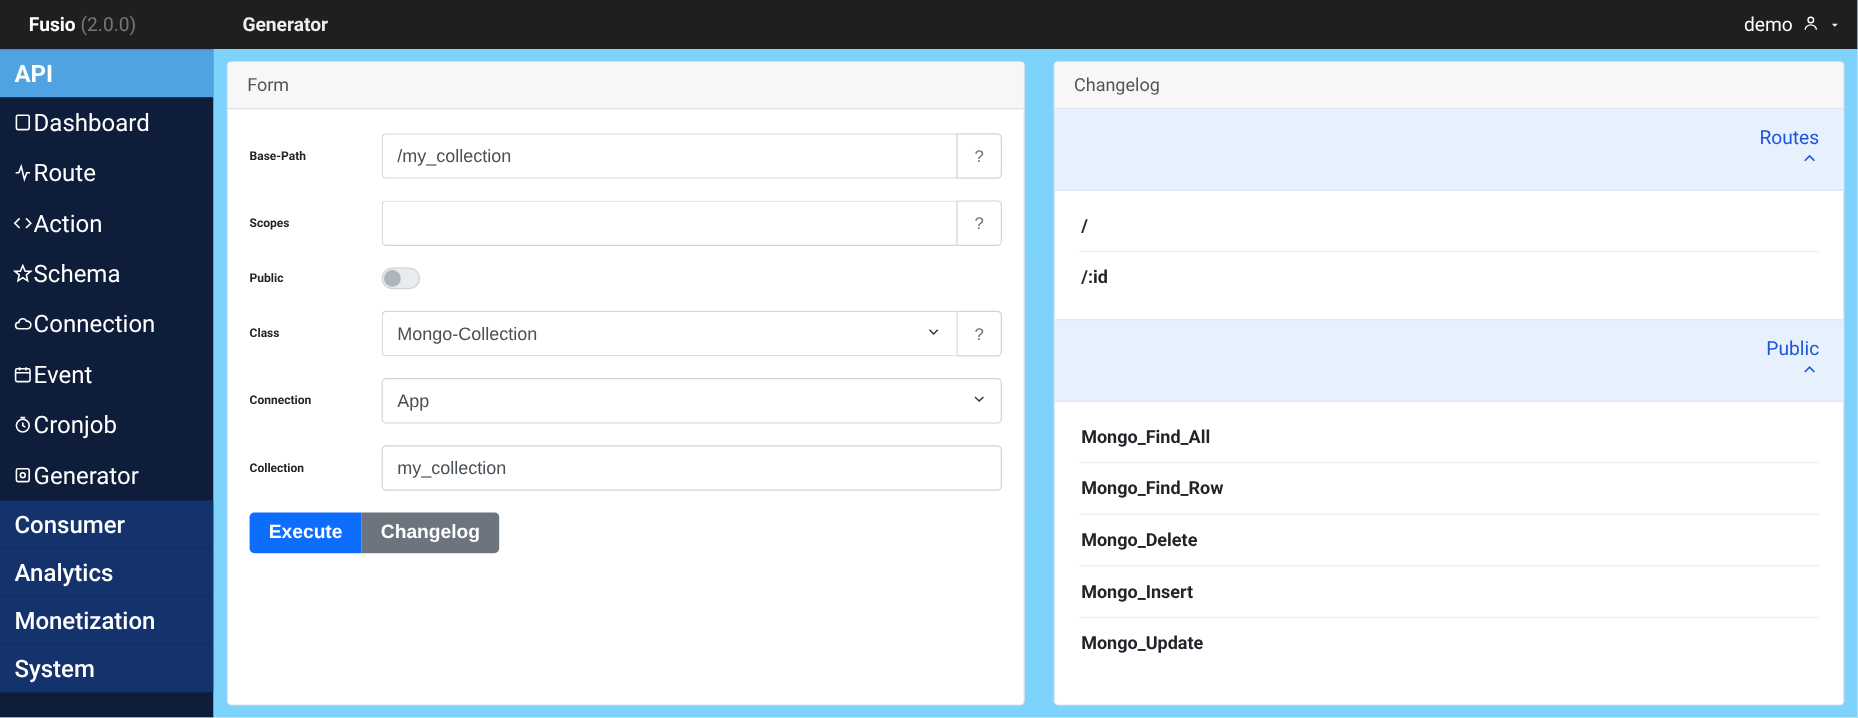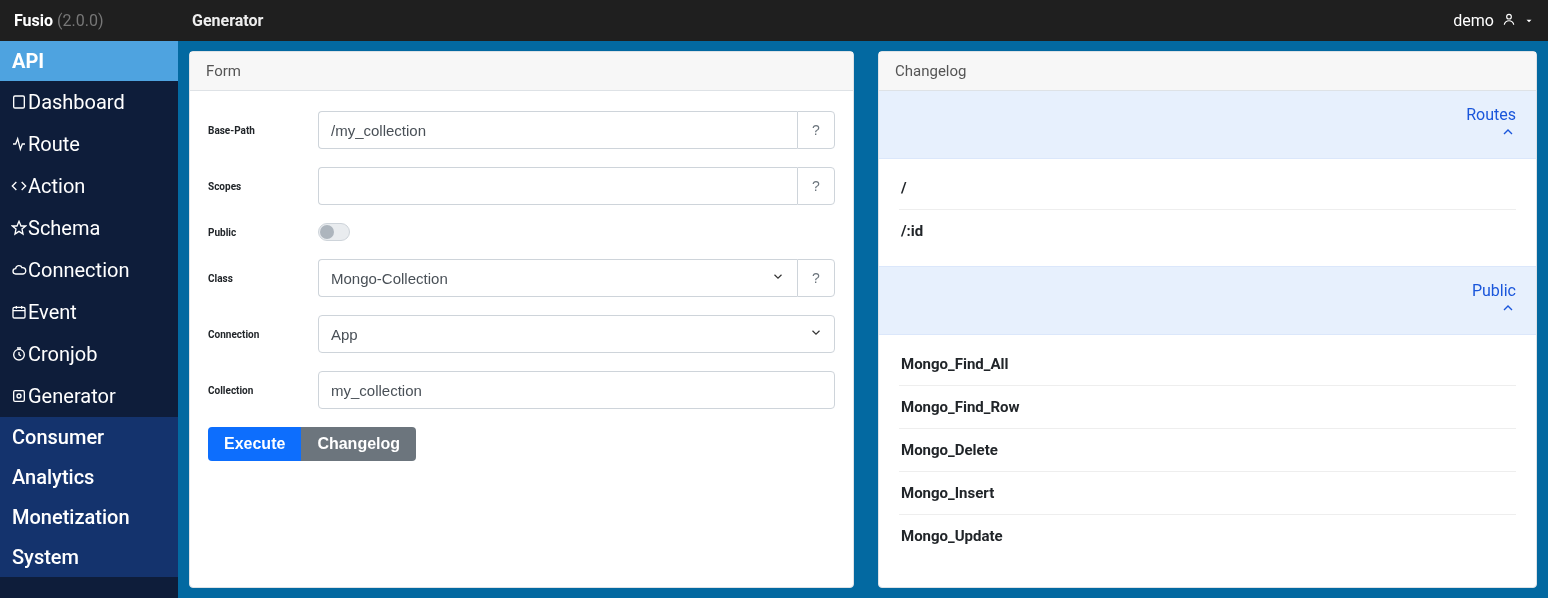--- a/index.html
+++ b/index.html
@@ -13,21 +13,21 @@
     height: 598px;
   }
   .topbar {
     height: 41px;
     background: #1f1f1f;
     color: #fff;
     display: flex;
     align-items: center;
     padding: 0 14px;
   }
-  .topbar-left { width: 178px; display:flex; align-items:center; }
+  .topbar-left { width: 178px; display:flex; align-items:center;margin-left:10px; }
   .brand { font-weight: 700; }
   .brand-version { color: #777; margin-left: 4px; font-weight: 400; }
   .topbar-title { font-weight: 700; color:#eee; margin-left: 0; }
   .topbar-right { margin-left: auto; display:flex; align-items:center; gap:8px; }
   .user-icon, .caret-icon { display:inline-block; }
 
   .layout { display:flex; height: calc(100% - 41px); }
 
   .sidebar {
     width: 178px;
@@ -61,21 +61,21 @@
     display:flex; align-items:center; justify-content:center;
     flex-shrink: 0;
   }
   .side-item svg { stroke: #fff; }
 
   .content {
     flex: 1;
     display:flex;
     gap: 24px;
     padding: 10px 11px;
-    background:#0369a1;
+    background:#7dd3fc;
     overflow: hidden;
   }
   .panel {
     border: 1px solid #dee2e6;
     border-radius: 4px;
     background: #fff;
     display:flex;
     flex-direction: column;
   }
   .panel-left { width: 665px; }

